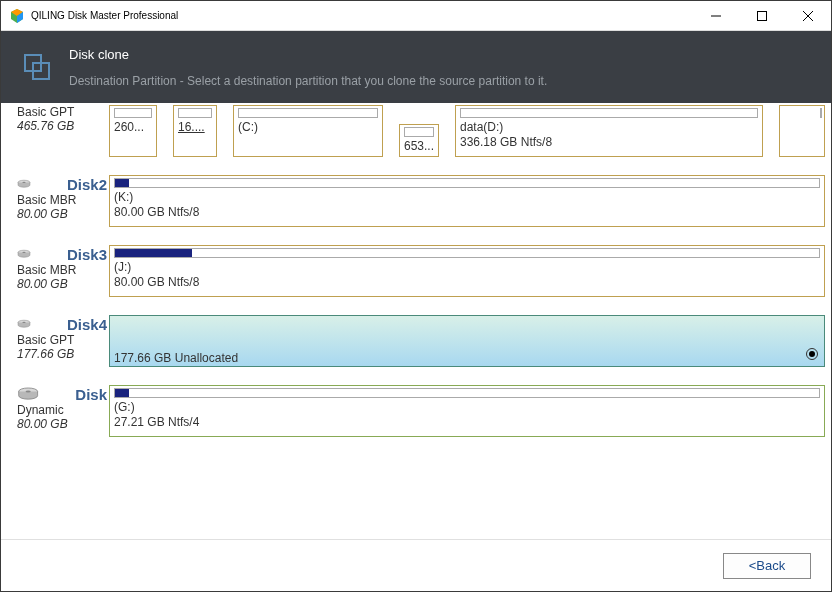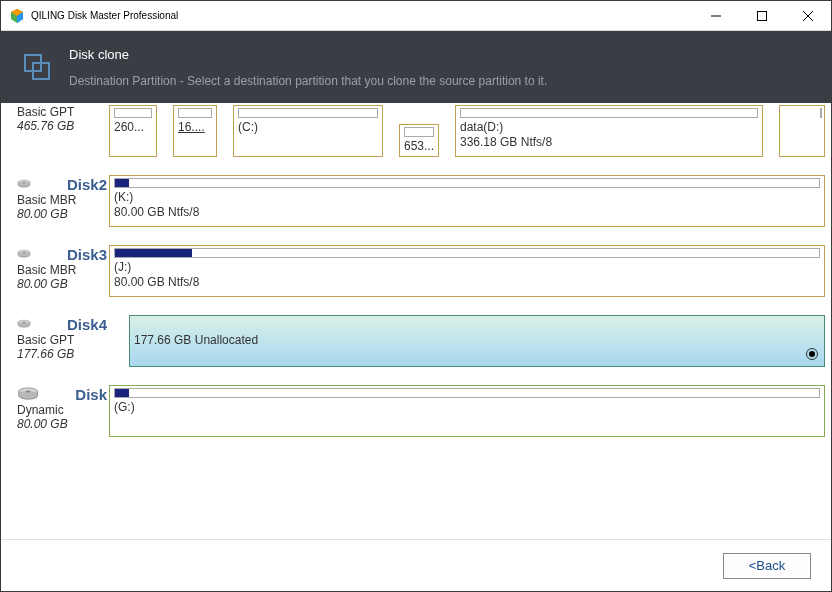--- a/index.html
+++ b/index.html
@@ -193,21 +193,21 @@
             <ellipse cx="13" cy="6" rx="11" ry="4" fill="#d8d8d8" stroke="#888"></ellipse>
             <path d="M2 6 v5 a11 4 0 0 0 22 0 v-5" fill="#b8b8b8" stroke="#888"></path>
             <ellipse cx="13" cy="6" rx="3" ry="1.2" fill="#888"></ellipse>
           </svg>
           <span class="disk-name">Disk4</span>
         </div>
         <div class="disk-type">Basic GPT</div>
         <div class="disk-size">177.66 GB</div>
       </div>
       <div class="partitions">
-        <div class="partition selected" style="width: 660px; flex: 1 1 0%; justify-content: flex-end; padding-bottom: 18px; margin-left: 20px;">
+        <div class="partition selected" style="width: 660px; flex: 1 1 0%; justify-content: flex-end; padding-bottom: 0;">
           <div class="label1"></div>
           <div class="label2">177.66 GB Unallocated</div>
           <div class="radio-dot"></div>
         </div>
       </div>
     </div>
     <div class="disk-row">
       <div class="disk-info">
         <div class="icon-name">
           <svg class="disk-icon" viewBox="0 0 26 18">
@@ -219,20 +219,21 @@
         </div>
         <div class="disk-type">Dynamic</div>
         <div class="disk-size">80.00 GB</div>
       </div>
       <div class="partitions">
         <div class="partition dyn" style="width: 250px; flex: 1 1 0%;">
           <div class="bar">
             <div class="bar-fill" style="width:2%"></div>
           </div>
           <div class="label1">(G:)</div>
+          <div class="label2">27.21 GB Ntfs/4</div>
         </div>
       </div>
     </div>
   </div>
 
 <div class="footer">
   <button class="btn">&lt;Back</button>
 </div>
 
 </body></html>

